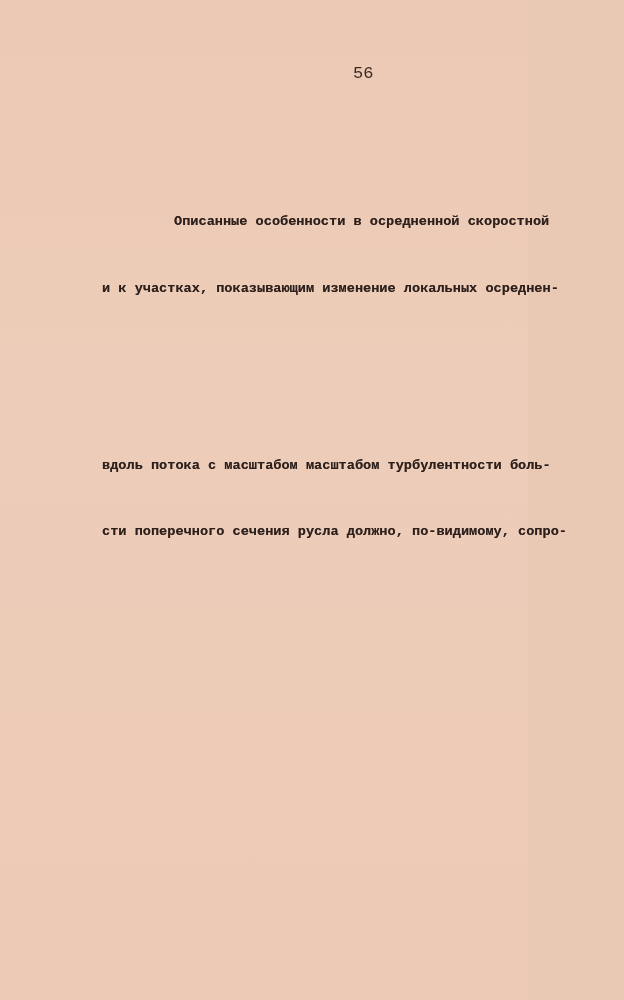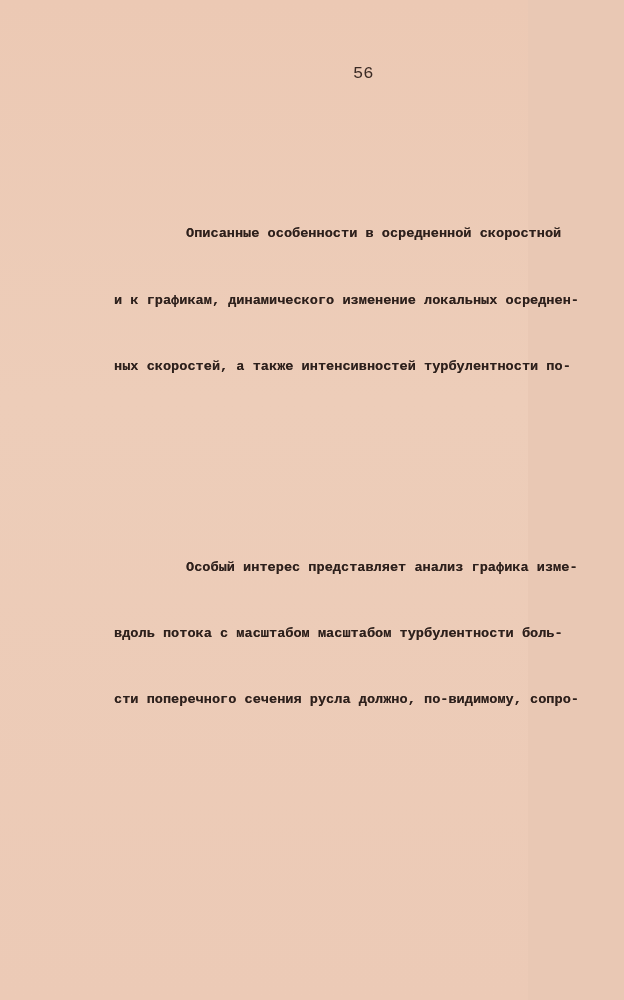--- a/index.html
+++ b/index.html
@@ -21,40 +21,38 @@
     }
     .text {
       position: absolute; left: 102px; top: 101px; width: 520px;
       font-family: "Liberation Mono", "DejaVu Sans Mono", monospace;
       font-size: 13.6px; line-height: 22.1px;
       color: #2d201c;
       font-weight: bold;
       white-space: pre;
       text-shadow: 0 0 0.6px rgba(40,25,20,0.6);
     }
-    .para { margin: 12px; }
+    .para { margin: 0; }
     .line { display: block; height: 22.1px; }
     .indent { padding-left: 72px; }
   </style>
 </head>
 <body>
 
 <div class="page">
   <div class="page-number">56</div>
 
   <div class="text">
     
     <div class="para">
       <span class="line indent">Описанные особенности в осредненной скоростной</span>
-      <span class="line">и к графикам, динамического изменение локальных осреднен-</span>
-      <span class="line">ных скоростей, а также интенсивностей турбулентности по-</span>
+      <span class="line">и к участках, показывающим изменение локальных осреднен-</span>
     </div>
     
     <div class="para">
-      <span class="line indent">Особый интерес представляет анализ графика изме-</span>
       <span class="line">вдоль потока с масштабом масштабом турбулентности боль-</span>
       <span class="line">сти поперечного сечения русла должно, по-видимому, сопро-</span>
       
       
     </div>
     
     
     
     
     

